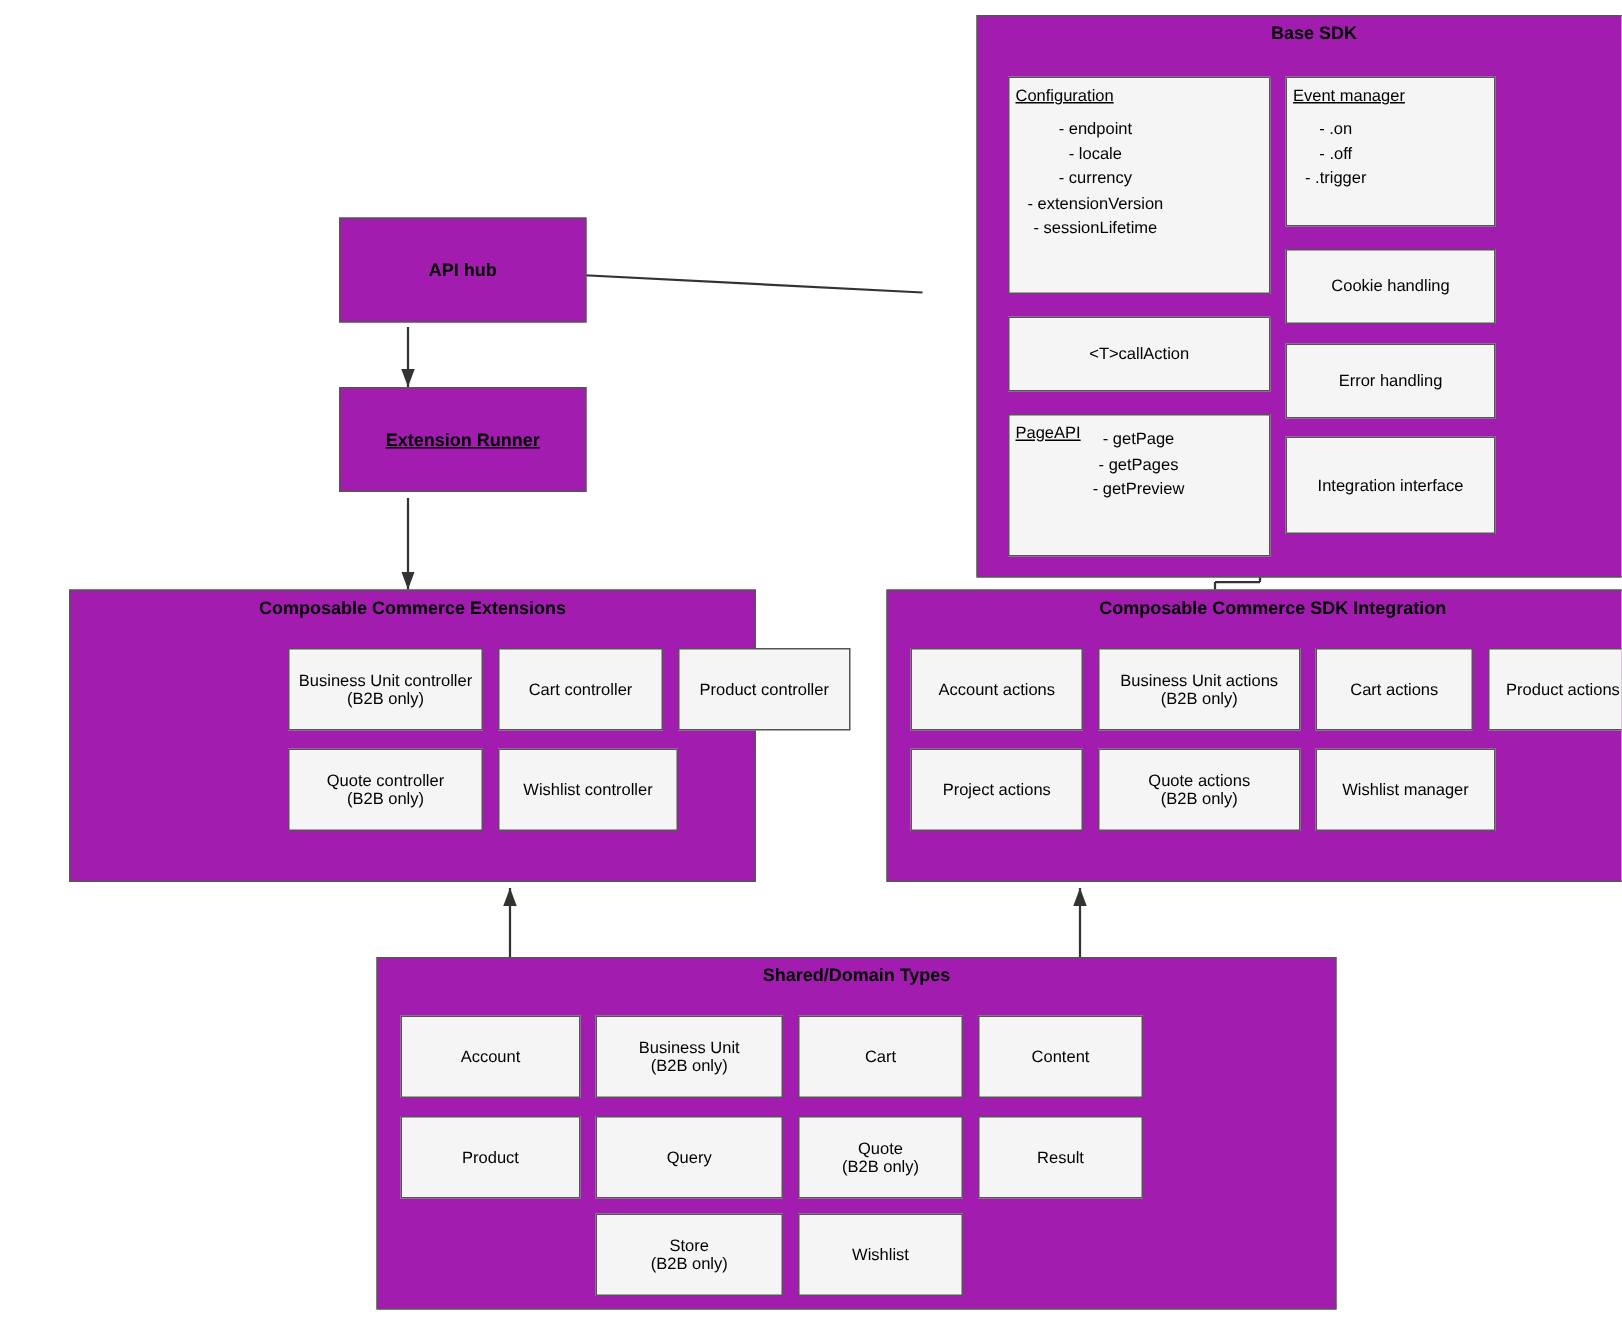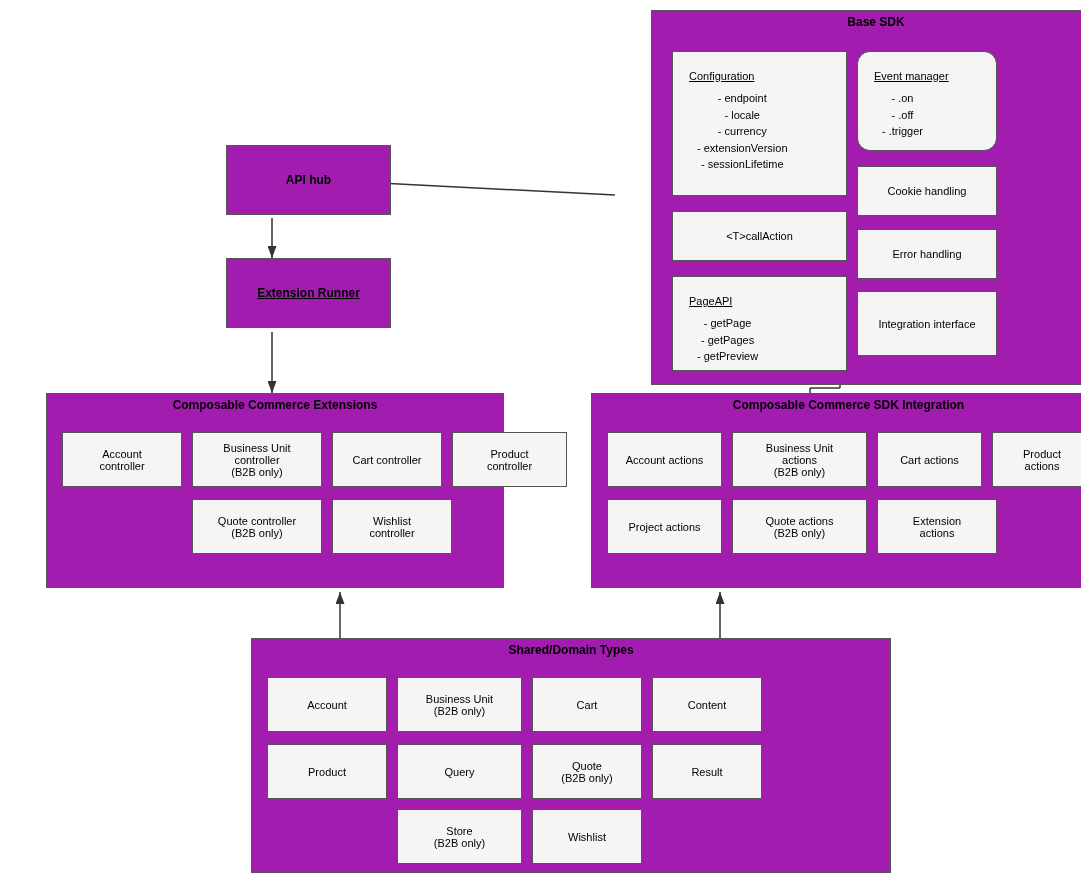--- a/index.html
+++ b/index.html
@@ -37,21 +37,21 @@
 
     .inner-box {
       position: absolute;
       background: #f5f5f5;
       border: 1px solid #555;
       display: flex;
       align-items: center;
       justify-content: center;
       text-align: center;
       font-size: 11px;
-      padding: 16px;
+      padding: 4px;
     }
 
     svg.arrows {
       position: absolute;
       top: 0; left: 0;
       width: 1081px;
       height: 886px;
       pointer-events: none;
     }
 
@@ -96,40 +96,40 @@
   <div class="box" style="left:615px;top:10px;width:450px;height:375px;">
     <div class="box-title">Base SDK</div>
 
     <div class="inner-box" style="left:20px;top:40px;width:175px;height:145px;flex-direction:column;align-items:flex-start;justify-content:flex-start;">
       <div style="text-decoration:underline;font-weight:normal;padding:2px 0 4px 0;">Configuration</div>
       <div class="text-content">
         - endpoint<br>- locale<br>- currency<br>- extensionVersion<br>- sessionLifetime
       </div>
     </div>
 
-    <div class="inner-box" style="left:205px;top:40px;width:140px;height:100px;flex-direction:column;align-items:flex-start;justify-content:flex-start;border-radius:13px;">
+    <div class="inner-box" style="left:205px;top:40px;width:140px;height:100px;flex-direction:column;align-items:flex-start;justify-content:flex-start;">
       <div style="text-decoration:underline;font-weight:normal;padding:2px 0 4px 0;">Event manager</div>
       <div class="text-content">
         - .on<br>- .off<br>- .trigger
       </div>
     </div>
 
     <div class="inner-box" style="left:20px;top:200px;width:175px;height:50px;">
       <span>&lt;T&gt;callAction</span>
     </div>
 
     <div class="inner-box" style="left:205px;top:155px;width:140px;height:50px;">
       <span>Cookie handling</span>
     </div>
 
     <div class="inner-box" style="left:205px;top:218px;width:140px;height:50px;">
       <span>Error handling</span>
     </div>
 
-    <div class="inner-box" style="left:20px;top:265px;width:175px;height:95px;flex-direction:column;align-items:flex-start;justify-content:flex-start;">
+    <div class="inner-box" style="left:20px;top:265px;width:175px;height:95px;flex-direction:row;align-items:flex-start;justify-content:flex-start;">
       <div style="text-decoration:underline;font-weight:normal;padding:2px 0 4px 0;">PageAPI</div>
       <div class="text-content">
         - getPage<br>- getPages<br>- getPreview
       </div>
     </div>
 
     <div class="inner-box" style="left:205px;top:280px;width:140px;height:65px;">
       <span>Integration interface</span>
     </div>
   </div>
@@ -138,23 +138,20 @@
     <div class="box-title">API hub</div>
   </div>
 
   <div class="box" style="left:190px;top:258px;width:165px;height:70px;display:flex;align-items:center;justify-content:center;">
     <div class="box-title" style="text-decoration:underline;">Extension Runner</div>
   </div>
 
   <div class="box" style="left:10px;top:393px;width:458px;height:195px;">
     <div class="box-title">Composable Commerce Extensions</div>
 
-    <div class="inner-box" style="left:15px;top:38px;width:120px;height:55px;">
-      <span>Account controller</span>
-    </div>
     <div class="inner-box" style="left:145px;top:38px;width:130px;height:55px;">
       <span>Business Unit controller<br>(B2B only)</span>
     </div>
     <div class="inner-box" style="left:285px;top:38px;width:110px;height:55px;">
       <span>Cart controller</span>
     </div>
     <div class="inner-box" style="left:405px;top:38px;width:115px;height:55px;">
       <span>Product controller</span>
     </div>
 
@@ -182,21 +179,21 @@
       <span>Product actions</span>
     </div>
 
     <div class="inner-box" style="left:15px;top:105px;width:115px;height:55px;">
       <span>Project actions</span>
     </div>
     <div class="inner-box" style="left:140px;top:105px;width:135px;height:55px;">
       <span>Quote actions<br>(B2B only)</span>
     </div>
     <div class="inner-box" style="left:285px;top:105px;width:120px;height:55px;">
-      <span>Extension actions</span>
+      <span>Wishlist manager</span>
     </div>
   </div>
 
   <div class="box" style="left:215px;top:638px;width:640px;height:235px;">
     <div class="box-title">Shared/Domain Types</div>
 
     <div class="inner-box" style="left:15px;top:38px;width:120px;height:55px;">
       <span>Account</span>
     </div>
     <div class="inner-box" style="left:145px;top:38px;width:125px;height:55px;">

